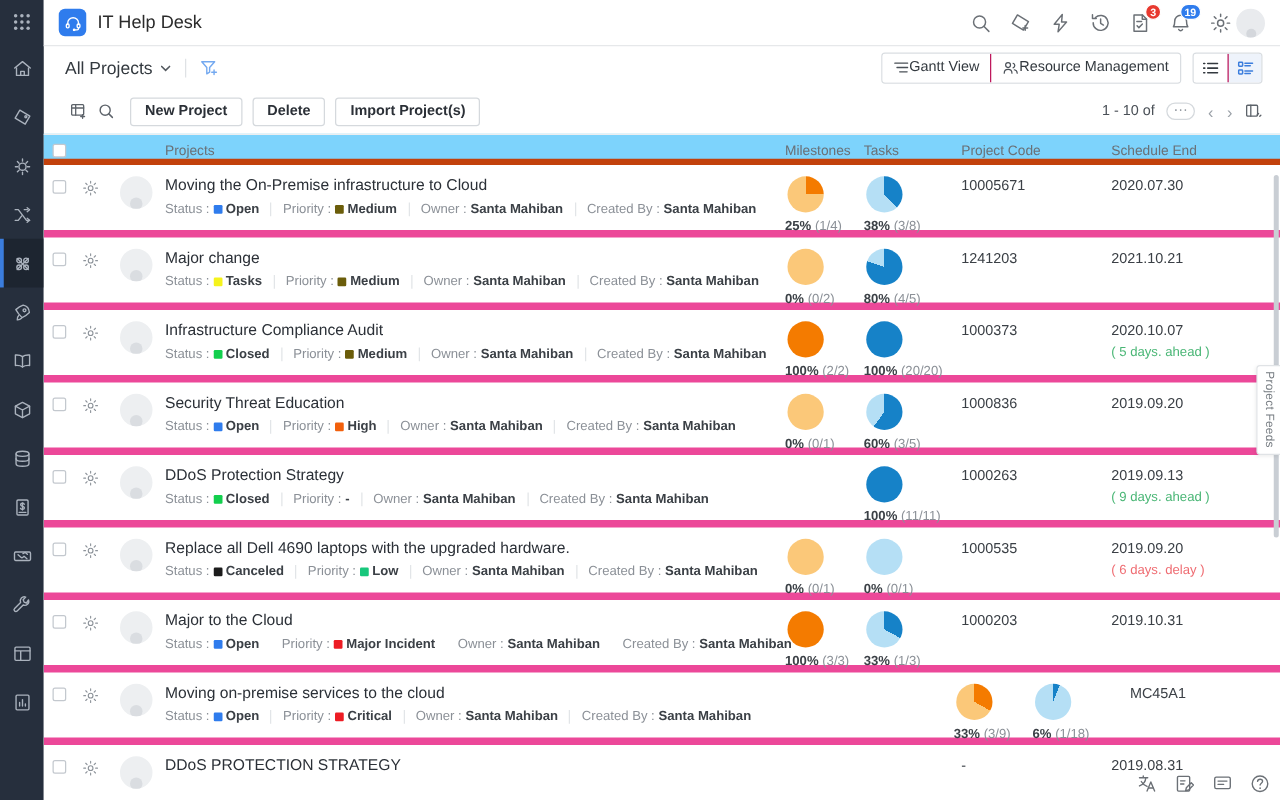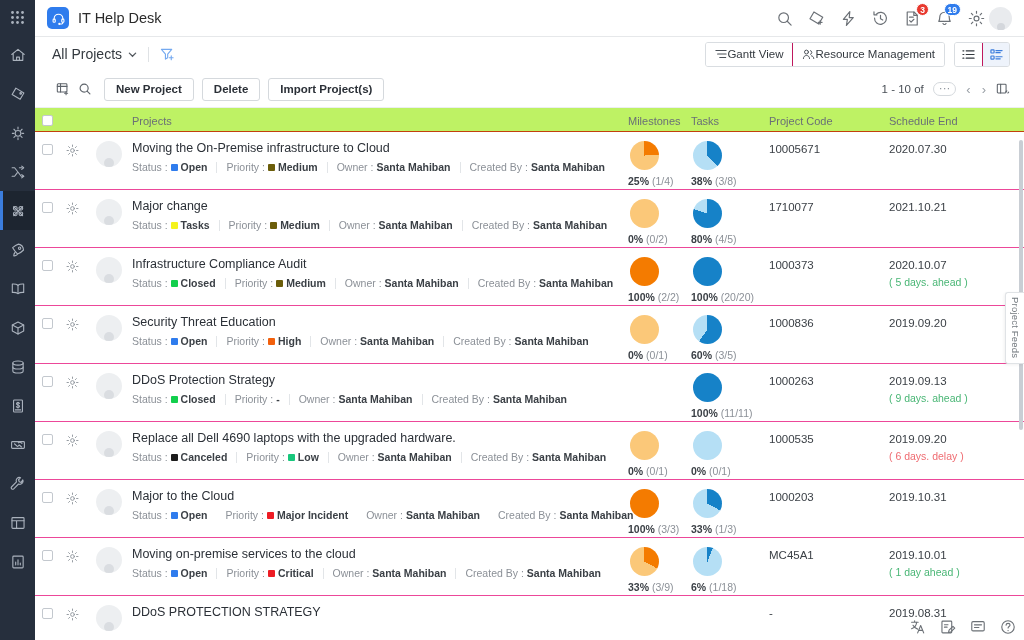--- a/index.html
+++ b/index.html
@@ -90,28 +90,28 @@
   #pager { margin-left: auto; display: flex; align-items: center; gap: 9px; color: #4a5057; font-size: 11.5px; }
   #pager .dots {
     border: 1px solid #d5d9dd; border-radius: 9px; padding: 0px 5px 2px; line-height: 9px;
     color: #8a9098; cursor: pointer; height: 14px; display:flex; align-items:center;
   }
   #pager .arrow { color: #9aa0a7; cursor: pointer; font-size: 13px; padding: 0 1px; }
 
   
   #thead {
     position: absolute; left: 35px; top: 107px; right: 0; height: 25px;
-    background: #bef264; border-top: 1px solid #eceef0; border-bottom: 1px solid #c2410c;
+    background: #7dd3fc; border-top: 1px solid #eceef0; border-bottom: 5px solid #c2410c;
     font-size: 11px; color: #6a7076;
   }
   #tbody {
     position: absolute; left: 35px; top: 132px; right: 0; bottom: 0;
     overflow: hidden; background: #fff;
   }
-  .row { position: relative; display: flex; align-items: flex-start; border-bottom: 1px solid #ec4899;
+  .row { position: relative; display: flex; align-items: flex-start; border-bottom: 6px solid #ec4899;
          height: 58px; padding-top: 9px; }
   .c-check { width: 25px; flex: 0 0 25px; display: flex; justify-content: center; padding-top: 3px; }
   .c-gear  { width: 25px; flex: 0 0 25px; display: flex; justify-content: center; padding-top: 3px; color: #8d939a; }
   .c-av    { width: 47px; flex: 0 0 47px; display: flex; justify-content: center; }
   .c-name  { flex: 1 1 auto; min-width: 0; padding-right: 8px; }
   .c-ms    { width: 63px; flex: 0 0 63px; }
   .c-tk    { width: 78px; flex: 0 0 78px; }
   .c-code  { width: 120px; flex: 0 0 120px; font-size: 11.5px; color: #3b4046; padding-top: 2px; }
   .c-end   { width: 135px; flex: 0 0 135px; font-size: 11.5px; color: #3b4046; padding-top: 2px; }
 
@@ -546,21 +546,21 @@
         <b>0%</b> (0/2)</div>
         </div>
       </div>
     <div class="c-tk">
         <div class="pieWrap">
       <div class="pie" style="background:conic-gradient(#1682c8 0deg 288deg, #b5dff5 288deg 360deg);"></div>
       <div class="plabel">
         <b>80%</b> (4/5)</div>
         </div>
       </div>
-    <div class="c-code">1710077</div>
+    <div class="c-code">1241203</div>
     <div class="c-end">2021.10.21
       
     </div>
   </div>
     <div class="row">
     <div class="c-check">
         <span class="cb"></span>
       </div>
     <div class="c-gear">
       <svg width="13" height="13" viewBox="0 0 18 18" style="color:#8d939a" fill="none" stroke="currentColor" stroke-width="1.25" stroke-linecap="round" stroke-linejoin="round">
@@ -906,23 +906,20 @@
         </div>
       </div>
     <div class="c-tk">
         <div class="pieWrap">
       <div class="pie" style="background:conic-gradient(#1682c8 0deg 21.6deg, #b5dff5 21.6deg 360deg);"></div>
       <div class="plabel">
         <b>6%</b> (1/18)</div>
         </div>
       </div>
     <div class="c-code">MC45A1</div>
-    <div class="c-end">2019.10.01
-      <div class="endsub ahead">( 1 day ahead )</div>
-    </div>
   </div>
     <div class="row">
     <div class="c-check">
         <span class="cb"></span>
       </div>
     <div class="c-gear">
       <svg width="13" height="13" viewBox="0 0 18 18" style="color:#8d939a" fill="none" stroke="currentColor" stroke-width="1.25" stroke-linecap="round" stroke-linejoin="round">
           <circle cx="9" cy="9" r="2.6"></circle>
           <path d="M9 1.4v2M9 14.6v2M1.4 9h2M14.6 9h2M3.6 3.6l1.5 1.5M12.9 12.9l1.5 1.5M14.4 3.6l-1.5 1.5M5.1 12.9l-1.5 1.5"></path>
         </svg>

